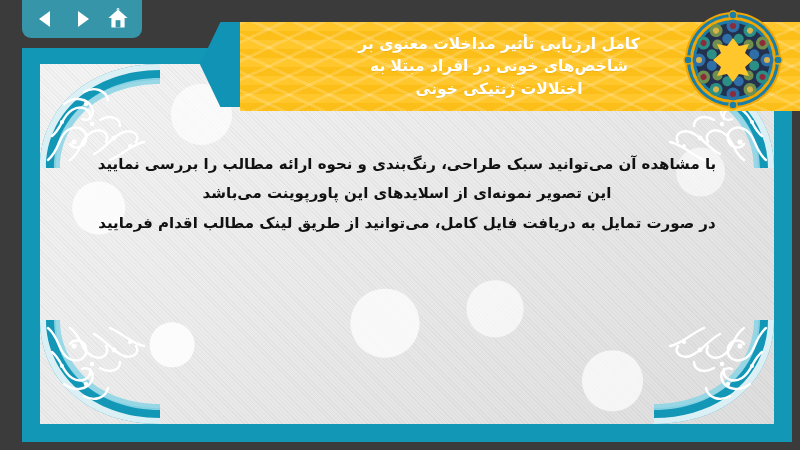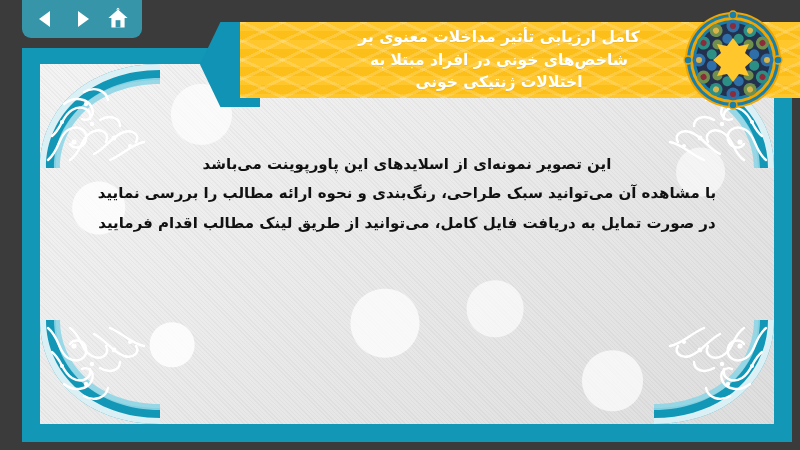--- a/index.html
+++ b/index.html
@@ -27,21 +27,21 @@
   
   #title-banner{
     position:absolute;left:200px;top:22px;width:600px;height:85px;z-index:30;
   }
   #banner-arrow{
     position:absolute;left:0;top:0;width:60px;height:85px;
     background:#1093b4;
     clip-path:polygon(34% 0, 100% 0, 100% 100%, 34% 100%, 0 50%);
   }
   #banner-body{
-    position:absolute;left:40px;top:0;right:0;height:76px;
+    position:absolute;left:40px;top:0;right:0;height:89px;
     background:
       repeating-linear-gradient(155deg, rgba(255,255,255,.17) 0 3px, rgba(255,255,255,0) 3px 17px),
       repeating-linear-gradient(25deg, rgba(255,255,255,.17) 0 3px, rgba(255,255,255,0) 3px 17px),
       repeating-linear-gradient(180deg, #ffc72c 0 9px, #fcbe18 9px 18px);
     display:flex;align-items:center;justify-content:center;
   }
   #banner-title{
     direction:rtl;text-align:center;color:#ffffff;
     font-size:15.5px;line-height:1.46;font-weight:700;
     padding:0 56px 0 14px;width:100%;box-sizing:border-box;
@@ -212,22 +212,22 @@
           <circle cx="34" cy="78" r="2.6"></circle>
             <circle cx="52" cy="60" r="2.2"></circle>
           <circle cx="74" cy="74" r="2.4"></circle>
             <circle cx="46" cy="40" r="2.2"></circle>
           <circle cx="90" cy="82" r="2"></circle>
             <circle cx="22" cy="58" r="2"></circle>
         </g>
       </svg>
 
       <div id="body-text">
+        <span class="body-line">با مشاهده آن می‌توانید سبک طراحی، رنگ‌بندی و نحوه ارائه مطالب را بررسی نمایید</span>
         <span class="body-line">این تصویر نمونه‌ای از اسلایدهای این پاورپوینت می‌باشد</span>
-        <span class="body-line">با مشاهده آن می‌توانید سبک طراحی، رنگ‌بندی و نحوه ارائه مطالب را بررسی نمایید</span>
         <span class="body-line">در صورت تمایل به دریافت فایل کامل، می‌توانید از طریق لینک مطالب اقدام فرمایید</span>
       </div>
     </div>
   </div>
 
   <div id="title-banner">
     <div id="banner-arrow"></div>
     <div id="banner-body">
       <div id="banner-title">کامل ارزیابی تأثیر مداخلات معنوی بر
 شاخص‌های خونی در افراد مبتلا به

